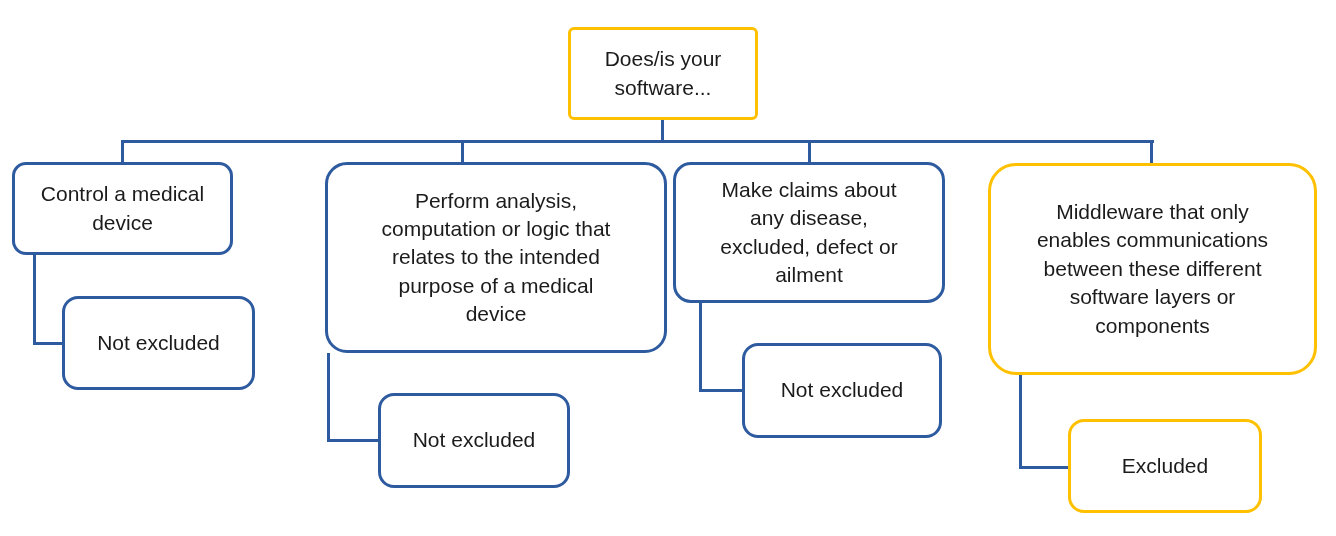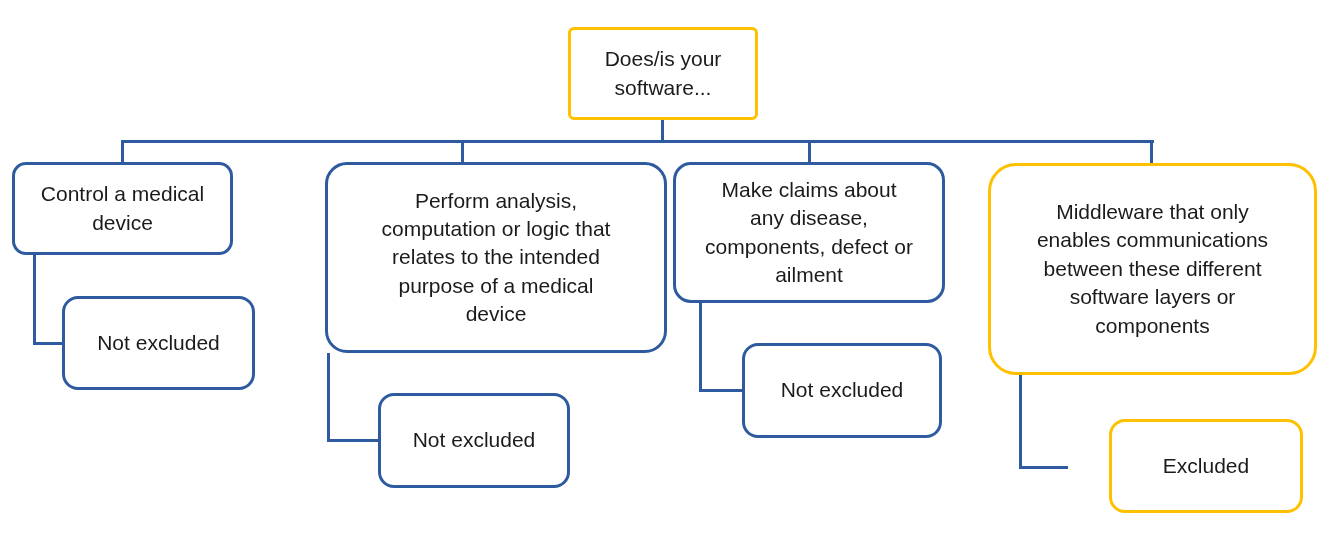--- a/index.html
+++ b/index.html
@@ -61,28 +61,28 @@
 computation or logic that
 relates to the intended
 purpose of a medical
 device</div>
   <div class="line" style="left:327px;top:353px;width:3px;height:89px;"></div>
   <div class="line" style="left:327px;top:439px;width:51px;height:3px;"></div>
   <div class="node" style="left:378px;top:393px;width:192px;height:95px;border-radius:16px;padding:0 8px;">Not excluded</div>
 
   <div class="node" style="left:673px;top:162px;width:272px;height:141px;border-radius:18px;padding:0 10px;">Make claims about
 any disease,
-components, defect or
+excluded, defect or
 ailment</div>
   <div class="line" style="left:699px;top:303px;width:3px;height:89px;"></div>
   <div class="line" style="left:699px;top:389px;width:43px;height:3px;"></div>
   <div class="node" style="left:742px;top:343px;width:200px;height:95px;border-radius:16px;padding:0 8px;">Not excluded</div>
 
   <div class="node yellow" style="left:988px;top:163px;width:329px;height:212px;border-radius:28px;padding:0 16px;">Middleware that only
 enables communications
 between these different
 software layers or
 components</div>
   <div class="line" style="left:1019px;top:375px;width:3px;height:94px;"></div>
   <div class="line" style="left:1019px;top:466px;width:49px;height:3px;"></div>
-  <div class="node yellow" style="left:1109px;top:419px;width:194px;height:94px;border-radius:16px;padding:0 8px;">Excluded</div>
+  <div class="node yellow" style="left:1068px;top:419px;width:194px;height:94px;border-radius:16px;padding:0 8px;">Excluded</div>
 
 </div>
 
 </body></html>

